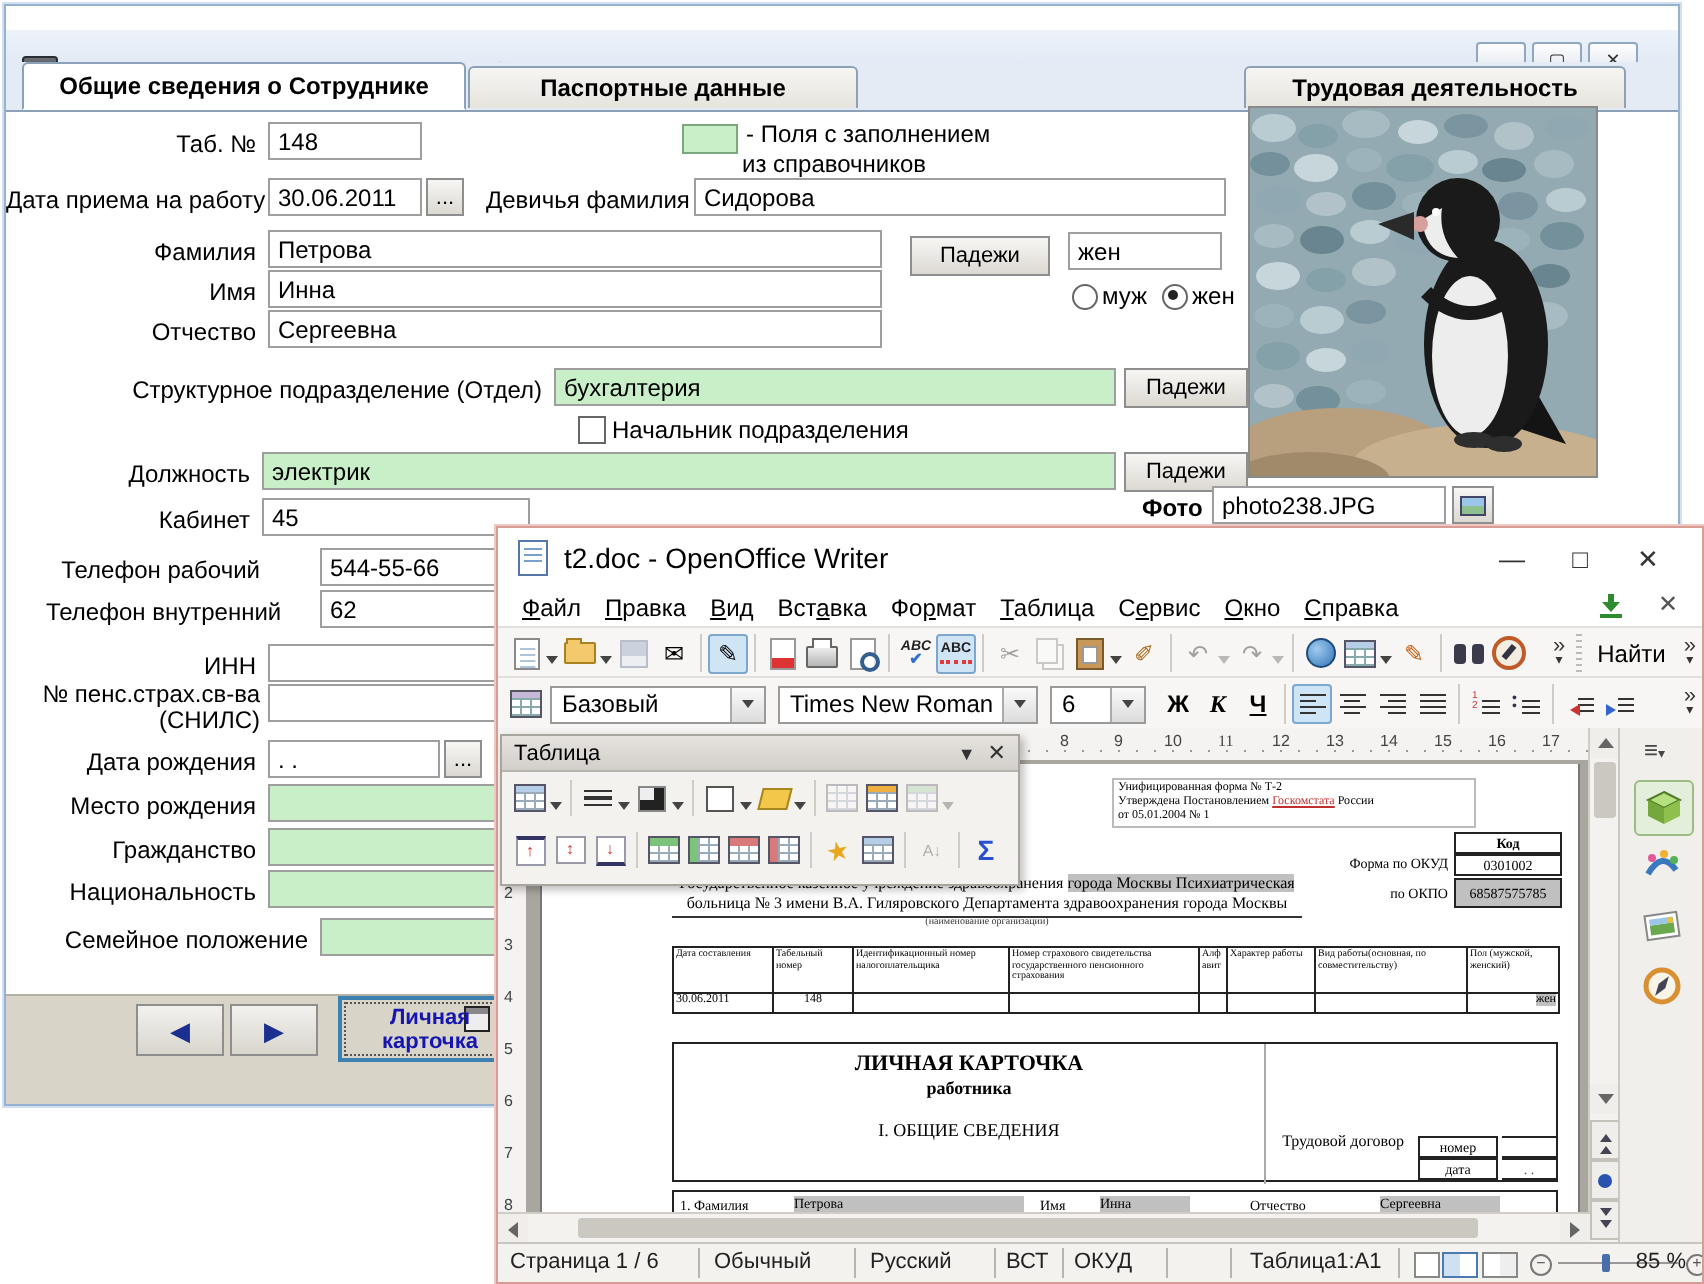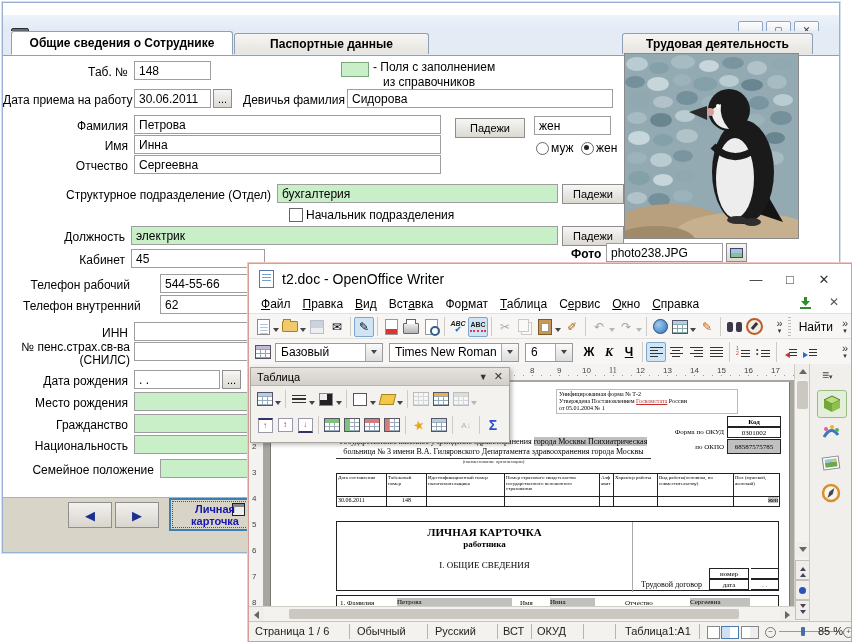--- a/index.html
+++ b/index.html
@@ -178,21 +178,21 @@
     <div id="ec-tabs">
       <div class="tab active" style="left:8px;width:222px;">Общие сведения о Сотруднике</div>
       <div class="tab" style="left:231px;width:195px;">Паспортные данные</div>
       <div class="tab" style="left:619px;width:191px;">Трудовая деятельность</div>
     </div>
 
     <div id="ec-body">
 
       <span class="swatch" style="left:338px;top:6px;"></span>
       <span class="abs" style="left:370px;top:4px;">- Поля с заполнением</span>
-      <span class="abs" style="left:380px;top:19px;">из справочников</span>
+      <span class="abs" style="left:368px;top:19px;">из справочников</span>
 
       <span class="lbl" style="left:20px;top:9px;width:105px;">Таб. №</span>
       <div class="inp" style="left:131px;top:5px;width:77px;">148</div>
 
       <span class="lbl" style="left:0px;top:37px;width:125px;">Дата приема на работу</span>
       <div class="inp" style="left:131px;top:33px;width:77px;">30.06.2011</div>
       <div class="btn" style="left:210px;top:33px;width:19px;height:19px;">...</div>
       <span class="lbl" style="left:240px;top:37px;width:98px;">Девичья фамилия</span>
       <div class="inp" style="left:344px;top:33px;width:266px;">Сидорова</div>
 
@@ -604,21 +604,21 @@
             <td style="font-size:6px;text-align:right;"><span class="hl">жен</span></td>
           </tr>
         </tbody>
           </table>
 
         <div class="d" style="left:65px;top:139px;width:443px;height:70px;border:1px solid #222;box-sizing:border-box;">
           <span class="d" style="left:0;top:4px;width:295px;text-align:center;font-size:11px;font-weight:bold;">ЛИЧНАЯ КАРТОЧКА</span>
           <span class="d" style="left:0;top:17px;width:295px;text-align:center;font-size:9px;font-weight:bold;">работника</span>
           <span class="d" style="left:0;top:38px;width:295px;text-align:center;font-size:9px;">I. ОБЩИЕ СВЕДЕНИЯ</span>
           <span class="d" style="left:295px;top:0;width:1px;height:70px;background:#aaa;"></span>
-          <span class="d" style="left:255px;top:58px;width:110px;text-align:right;font-size:8px;">Трудовой договор</span>
+          <span class="d" style="left:255px;top:44px;width:110px;text-align:right;font-size:8px;">Трудовой договор</span>
           <span class="kcell" style="left:372px;top:46px;width:40px;height:11px;">номер</span>
           <span class="kcell" style="left:372px;top:57px;width:40px;height:11px;">дата</span>
           <span class="kcell" style="left:414px;top:46px;width:28px;height:11px;border-left:none;"></span>
           <span class="kcell" style="left:414px;top:57px;width:28px;height:11px;border-left:none;color:#555;">.  .</span>
         </div>
 
         <div class="d" style="left:65px;top:213px;width:443px;height:14px;border:1px solid #222;box-sizing:border-box;font-size:7px;">
           <span class="d" style="left:3px;top:3px;">1. Фамилия</span>
           <span class="d hl" style="left:60px;top:2px;width:115px;border-bottom:1px solid #333;">Петрова</span>
           <span class="d" style="left:183px;top:3px;">Имя</span>

